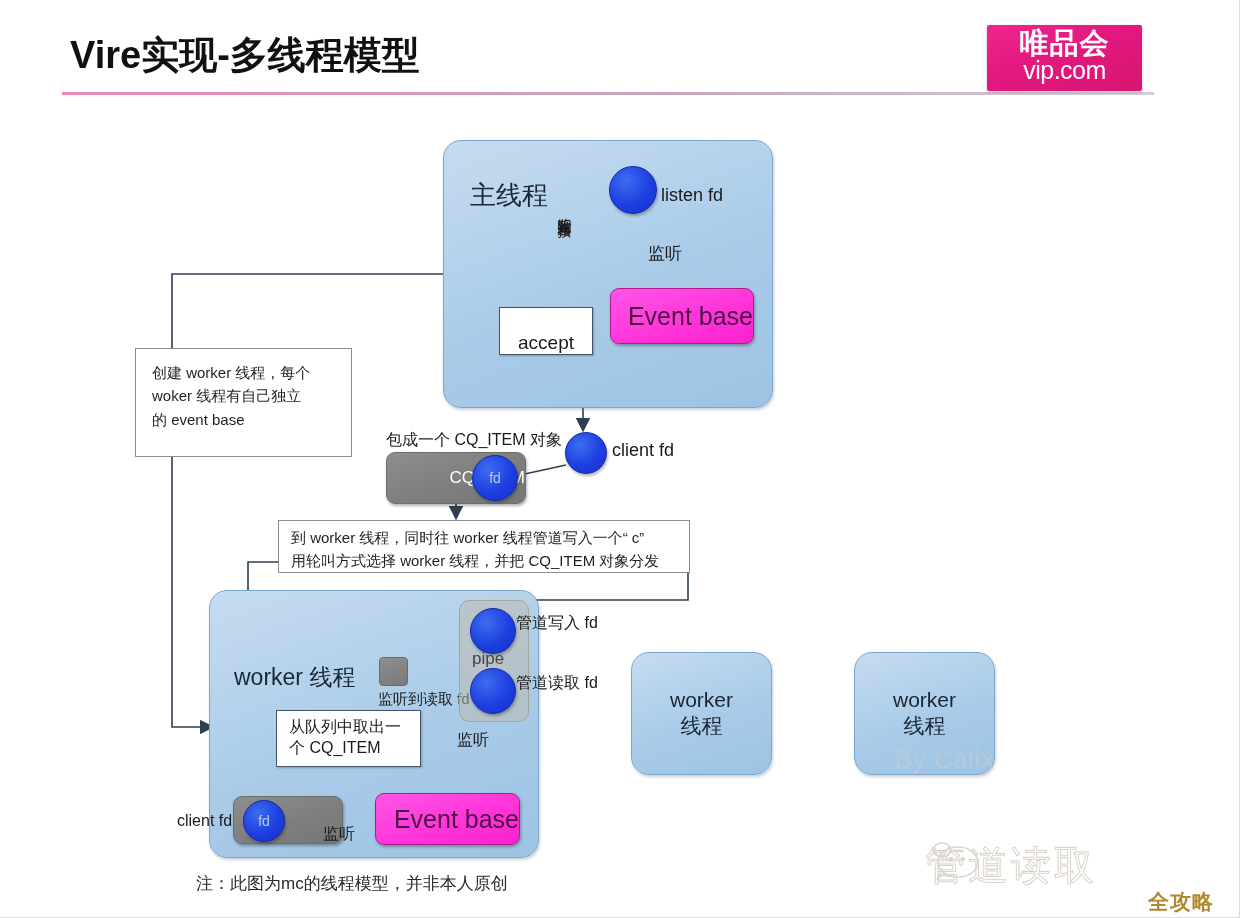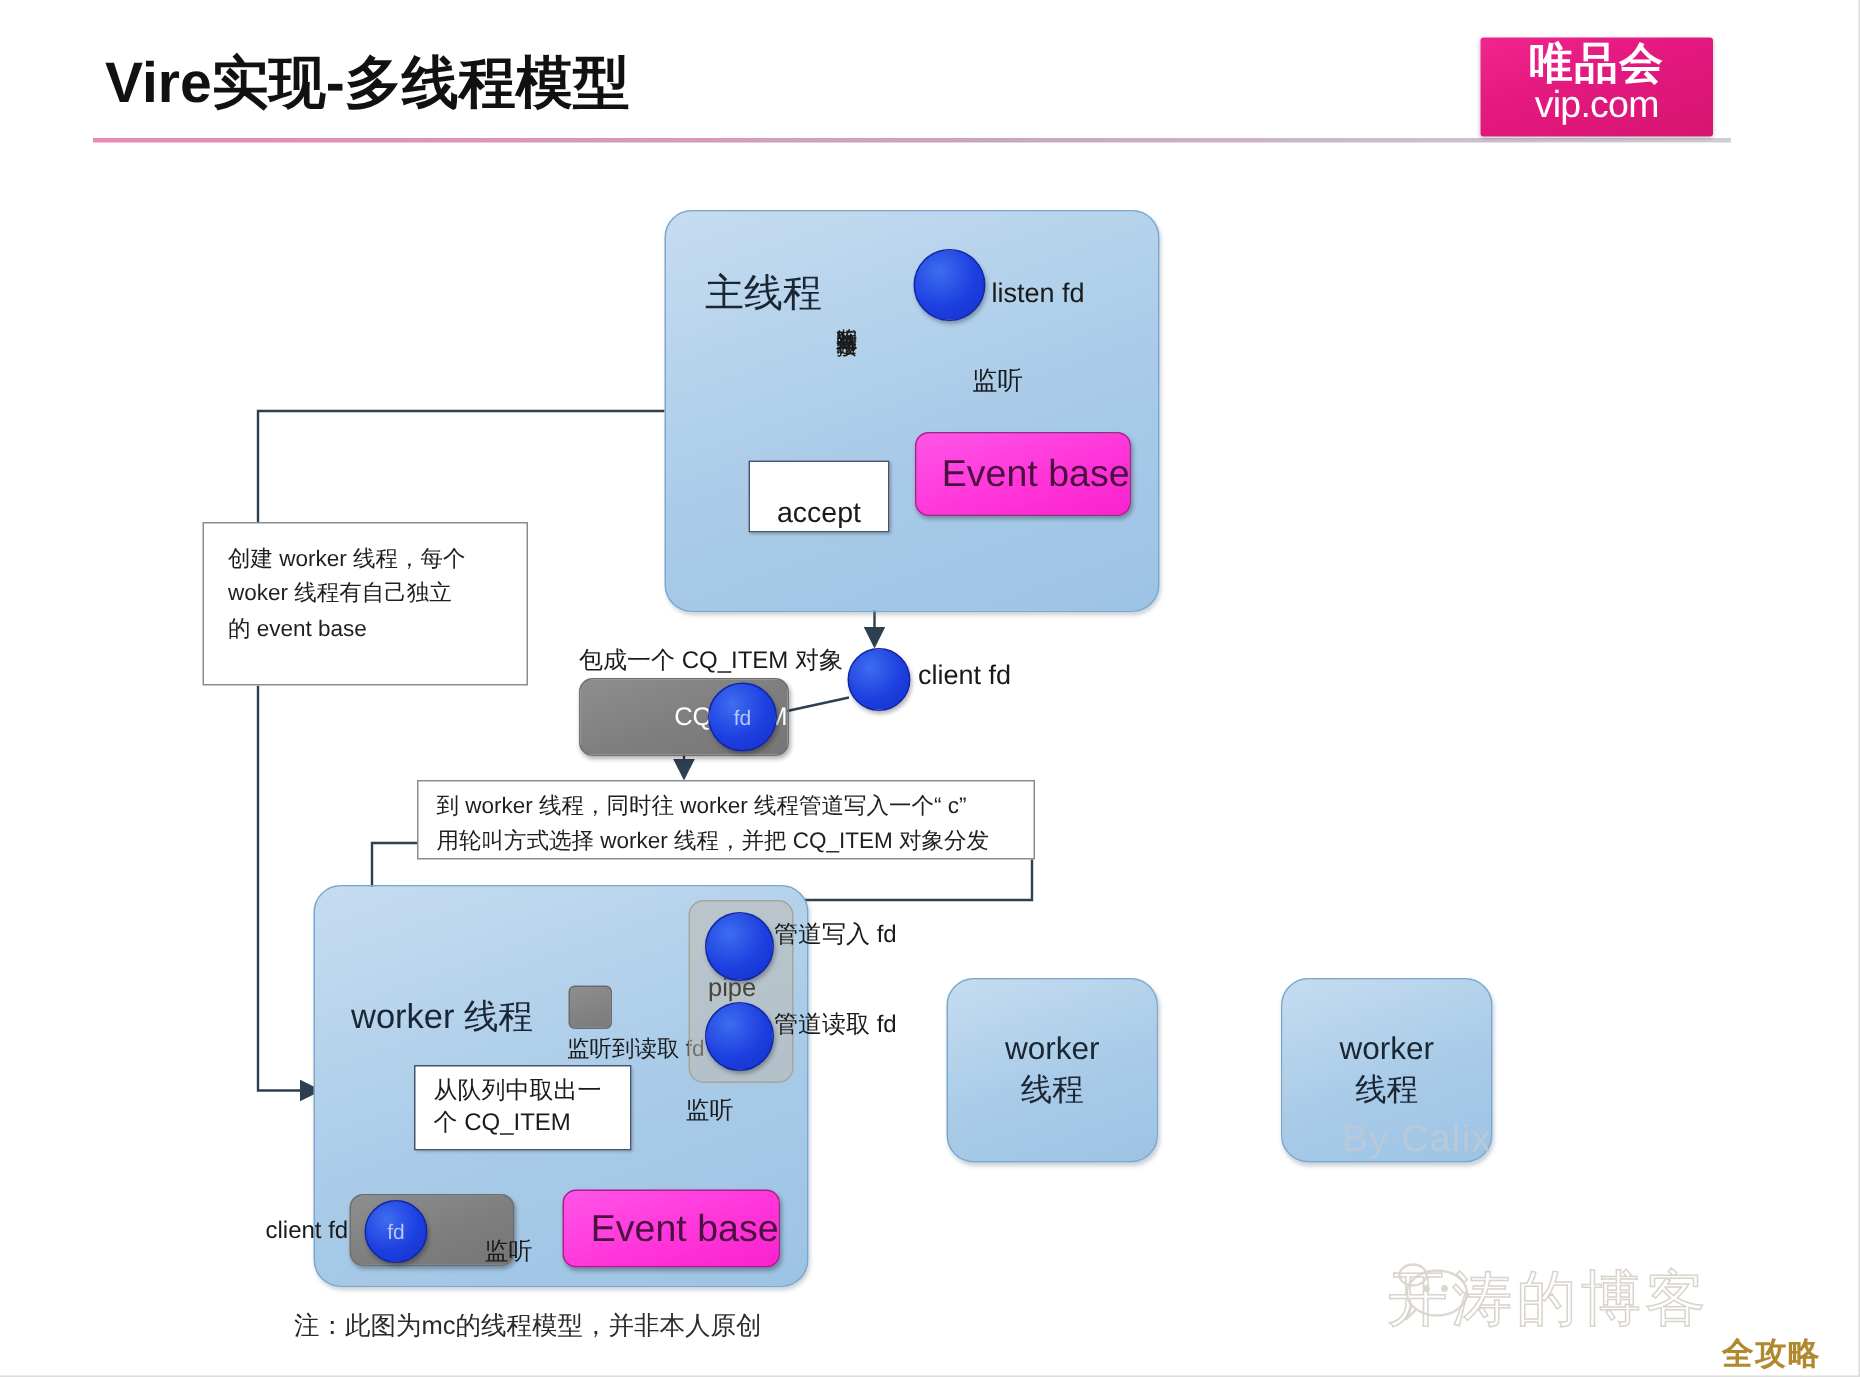--- a/index.html
+++ b/index.html
@@ -355,16 +355,16 @@
 
   <div id="wm-calix">By Calix</div>
 
   <svg id="wm-chat-icon" viewBox="0 0 52 42">
     <ellipse cx="26" cy="22" rx="20" ry="15" fill="none" stroke="#ddd8cf" stroke-width="1.6"></ellipse>
     <path d="M12,33 L5,40 L9,31" fill="none" stroke="#ddd8cf" stroke-width="1.6"></path>
     <circle cx="19" cy="19" r="2.3" fill="#ddd8cf"></circle>
     <circle cx="31" cy="19" r="2.3" fill="#ddd8cf"></circle>
     <ellipse cx="10" cy="10" rx="9" ry="7" fill="none" stroke="#ddd8cf" stroke-width="1.6"></ellipse>
   </svg>
-  <div id="wm-blog">开涛的博客</div>
+  <div id="wm-blog">管道读取</div>
   <div id="wm-badge">全攻略</div>
 
 </div>
 
 </body></html>

